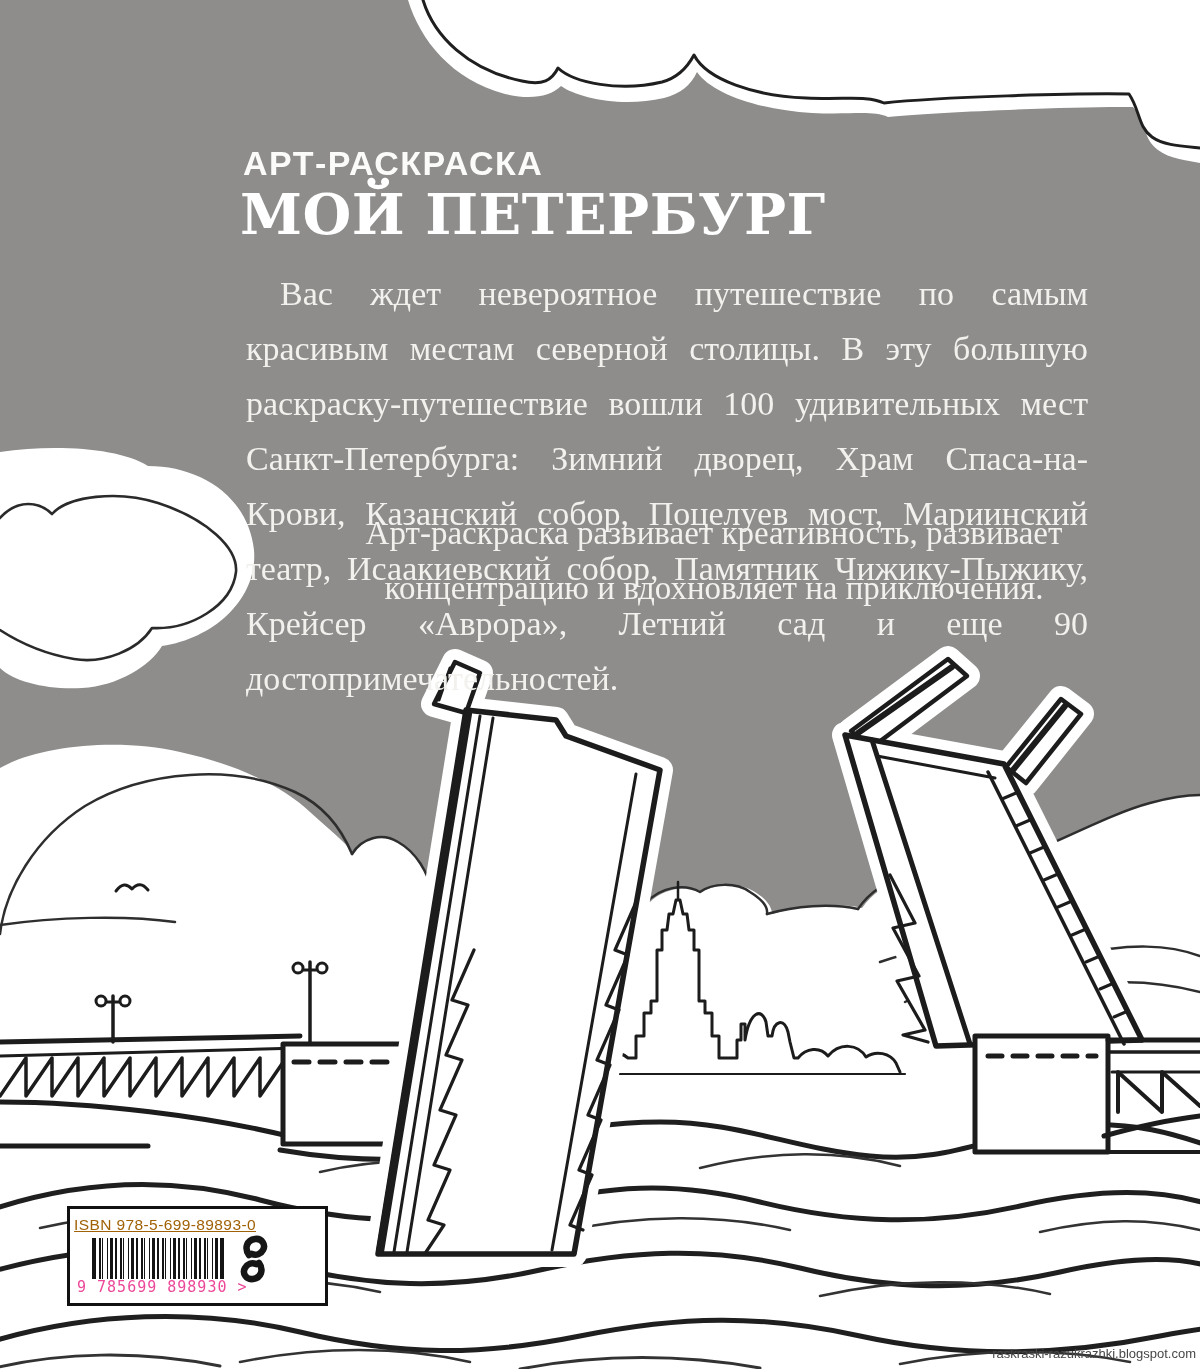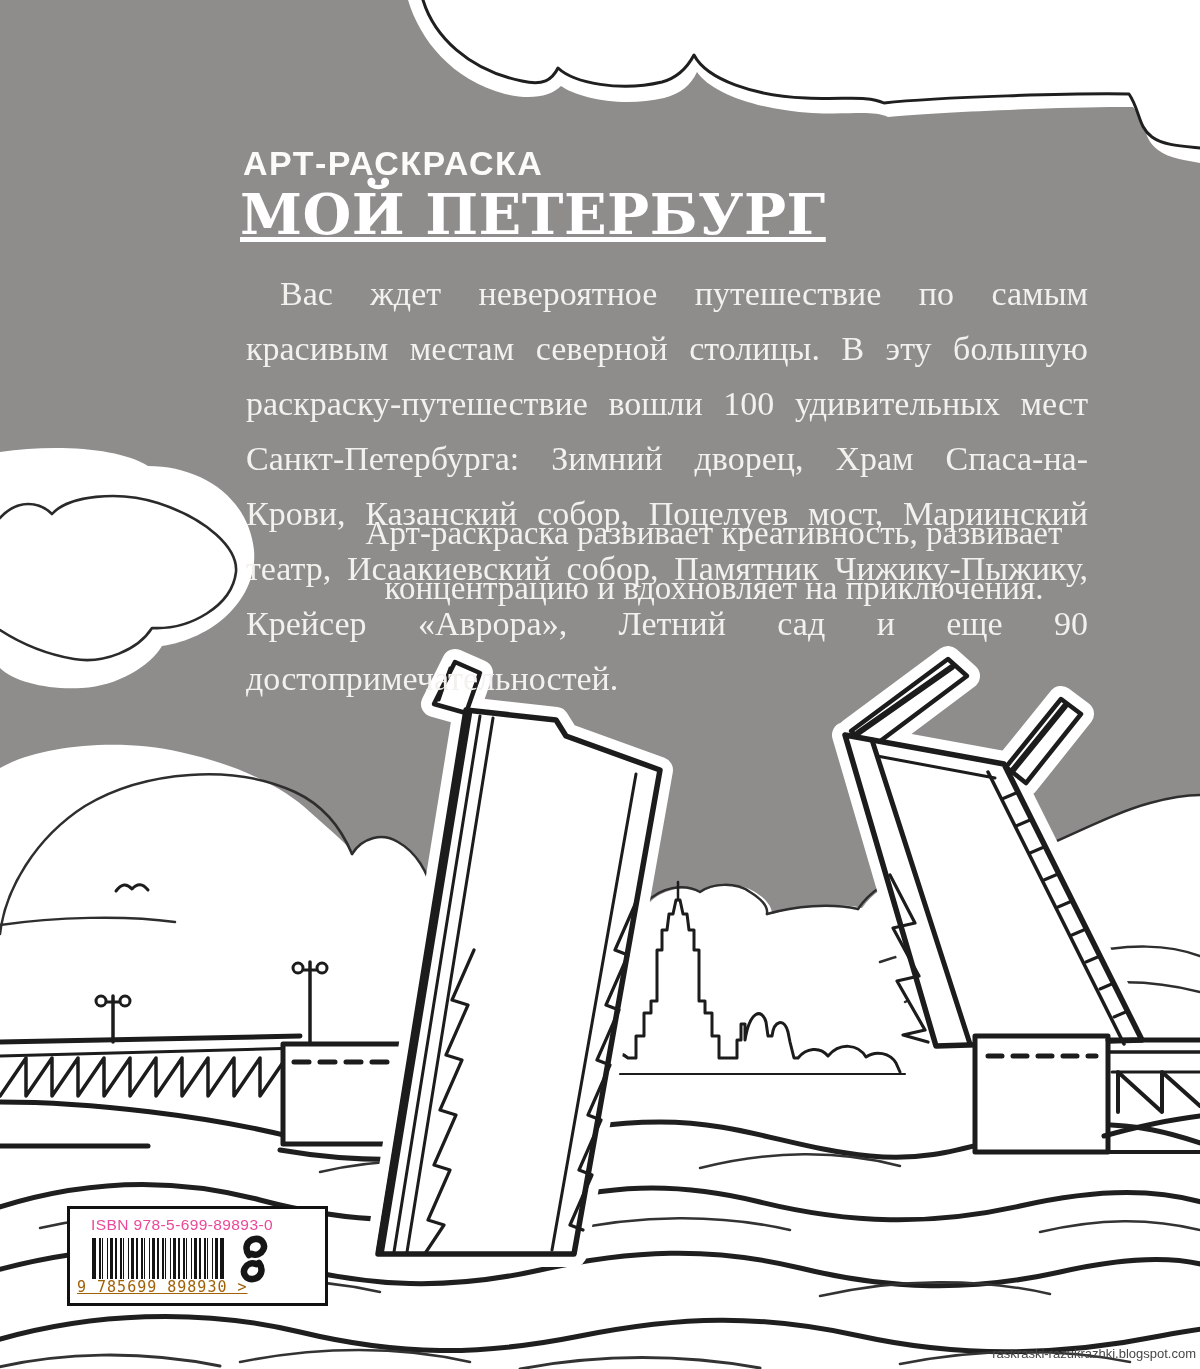--- a/index.html
+++ b/index.html
@@ -10,53 +10,54 @@
   }
   .scene{position:absolute; left:0; top:0; width:1200px; height:1369px; display:block;}
   .series{
     position:absolute; left:243px; top:144px;
     font:700 34px "Liberation Sans", sans-serif;
     color:#fbfbfa; letter-spacing:1.5px; white-space:nowrap;
   }
   .title{
     position:absolute; left:240px; top:181px; margin:0;
     font:700 56px "DejaVu Serif", serif;
-    color:#ffffff; letter-spacing:0.5px; white-space:nowrap;text-decoration:underline;
+    color:#ffffff; letter-spacing:0.5px; white-space:nowrap;
   }
   .desc{
     position:absolute; left:230px; top:250px; width:842px; margin:16px;
     font:400 34px/55px "Liberation Serif", serif;
     color:#f2f1ee; text-align:justify; text-indent:34px;
   }
   .tagline{
     position:absolute; left:356px; top:506px; width:716px; margin:0;
     font:400 33px/55px "Liberation Serif", serif;
     color:#f2f1ee; text-align:center;
   }
   .isbn-box{
     position:absolute; left:67px; top:1206px; width:261px; height:100px;
     background:#ffffff; border:3px solid #111; box-sizing:border-box;
   }
   .isbn-label{
-    position:absolute; left:21px; top:7px;
-    font:400 15.5px "Liberation Sans", sans-serif; color:#ec4899; letter-spacing:0.4px;
+    position:absolute; left:4px; top:7px;
+    font:400 15.5px "Liberation Sans", sans-serif; color:#a16207; letter-spacing:0.4px;
     white-space:nowrap;
+    text-decoration:underline;
   }
   .bars{
     position:absolute; left:22px; top:29px; width:128px; height:41px;
     background:repeating-linear-gradient(90deg,
       #141414 0 2px, #fff 2px 5px, #141414 5px 7px, #fff 7px 8px,
       #141414 8px 9px, #fff 9px 13px, #141414 13px 14px, #fff 14px 16px,
       #141414 16px 19px, #fff 19px 21px);
     border-left:2px solid #141414; border-right:2px solid #141414;
   }
   .digits{
     position:absolute; left:7px; top:69px; width:175px;
-    font:400 15px "DejaVu Sans Mono", monospace; color:#a16207;
-    letter-spacing:1px; white-space:nowrap;text-decoration:underline;
+    font:400 15px "DejaVu Sans Mono", monospace; color:#ec4899;
+    letter-spacing:1px; white-space:nowrap;
   }
   .pub-logo{position:absolute; left:167px; top:25px; width:34px; height:50px;}
   .watermark{
     position:absolute; right:4px; top:1346px;
     font:400 13px "Liberation Sans", sans-serif; color:#474747; white-space:nowrap;margin-left:28px;
   }
 </style>
 </head>
 <body>
 

